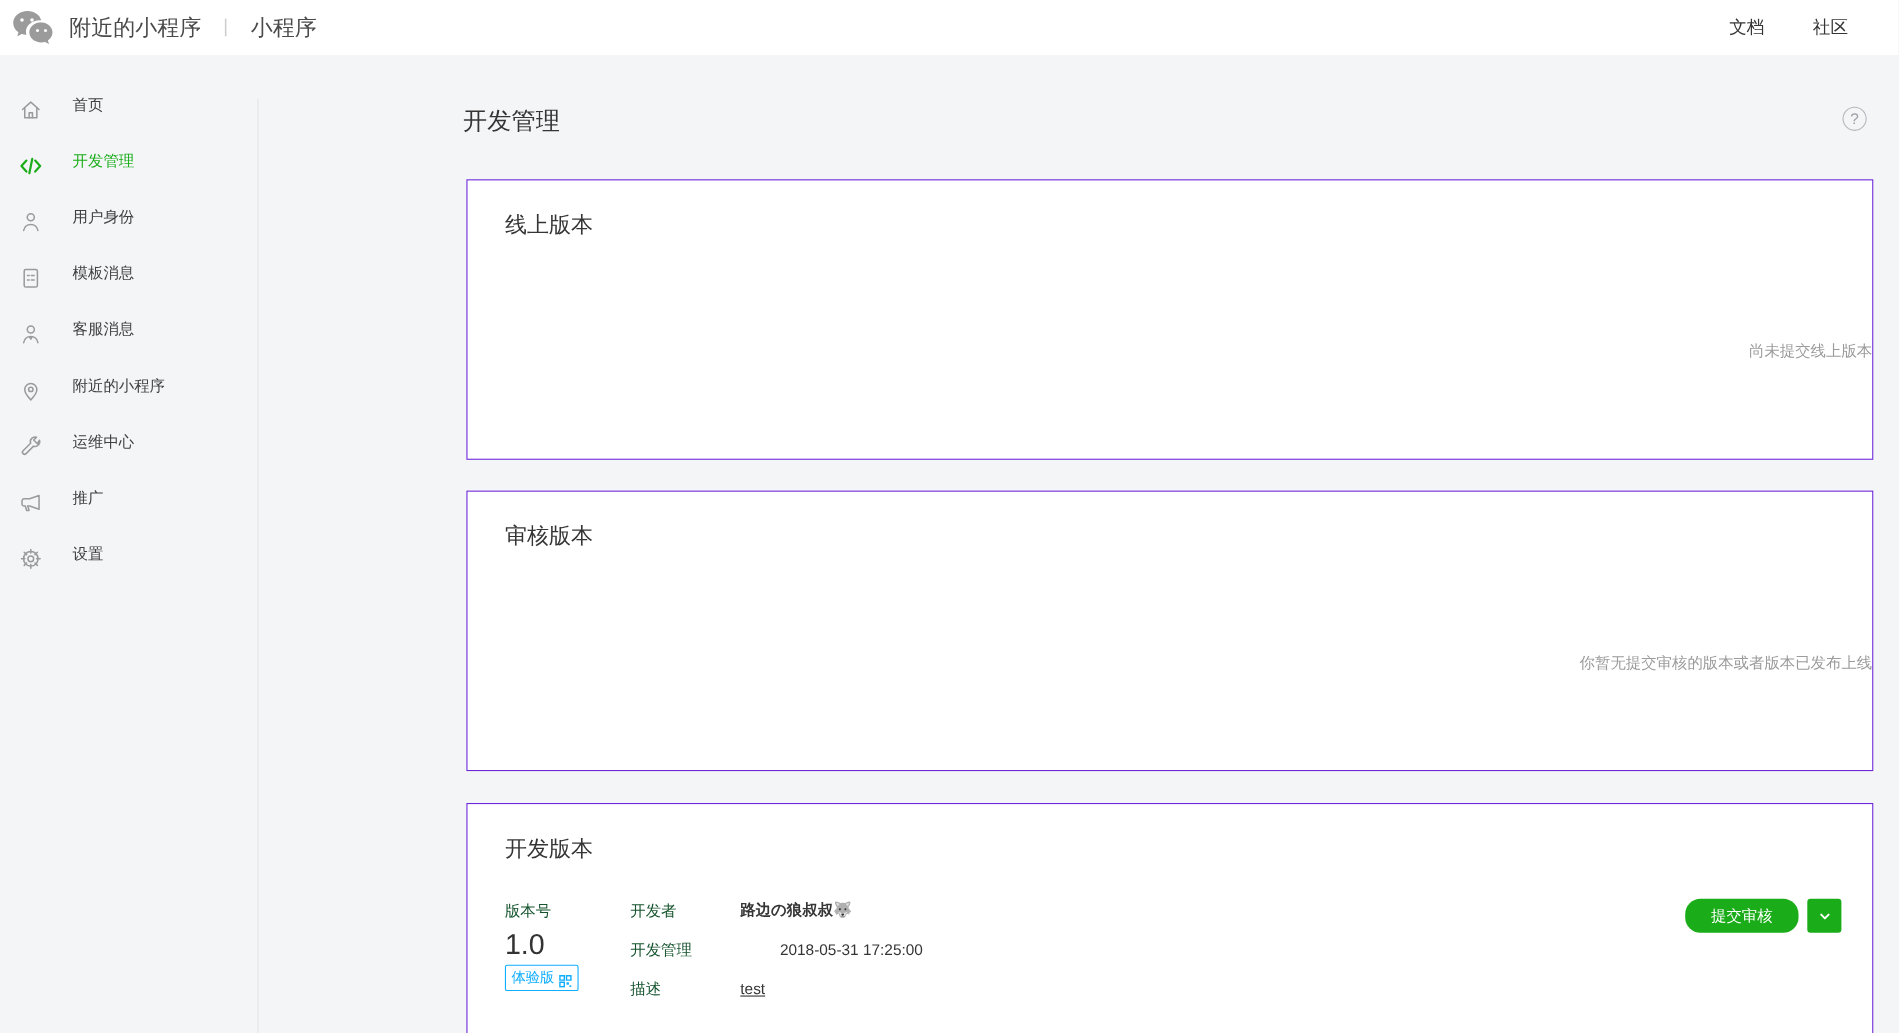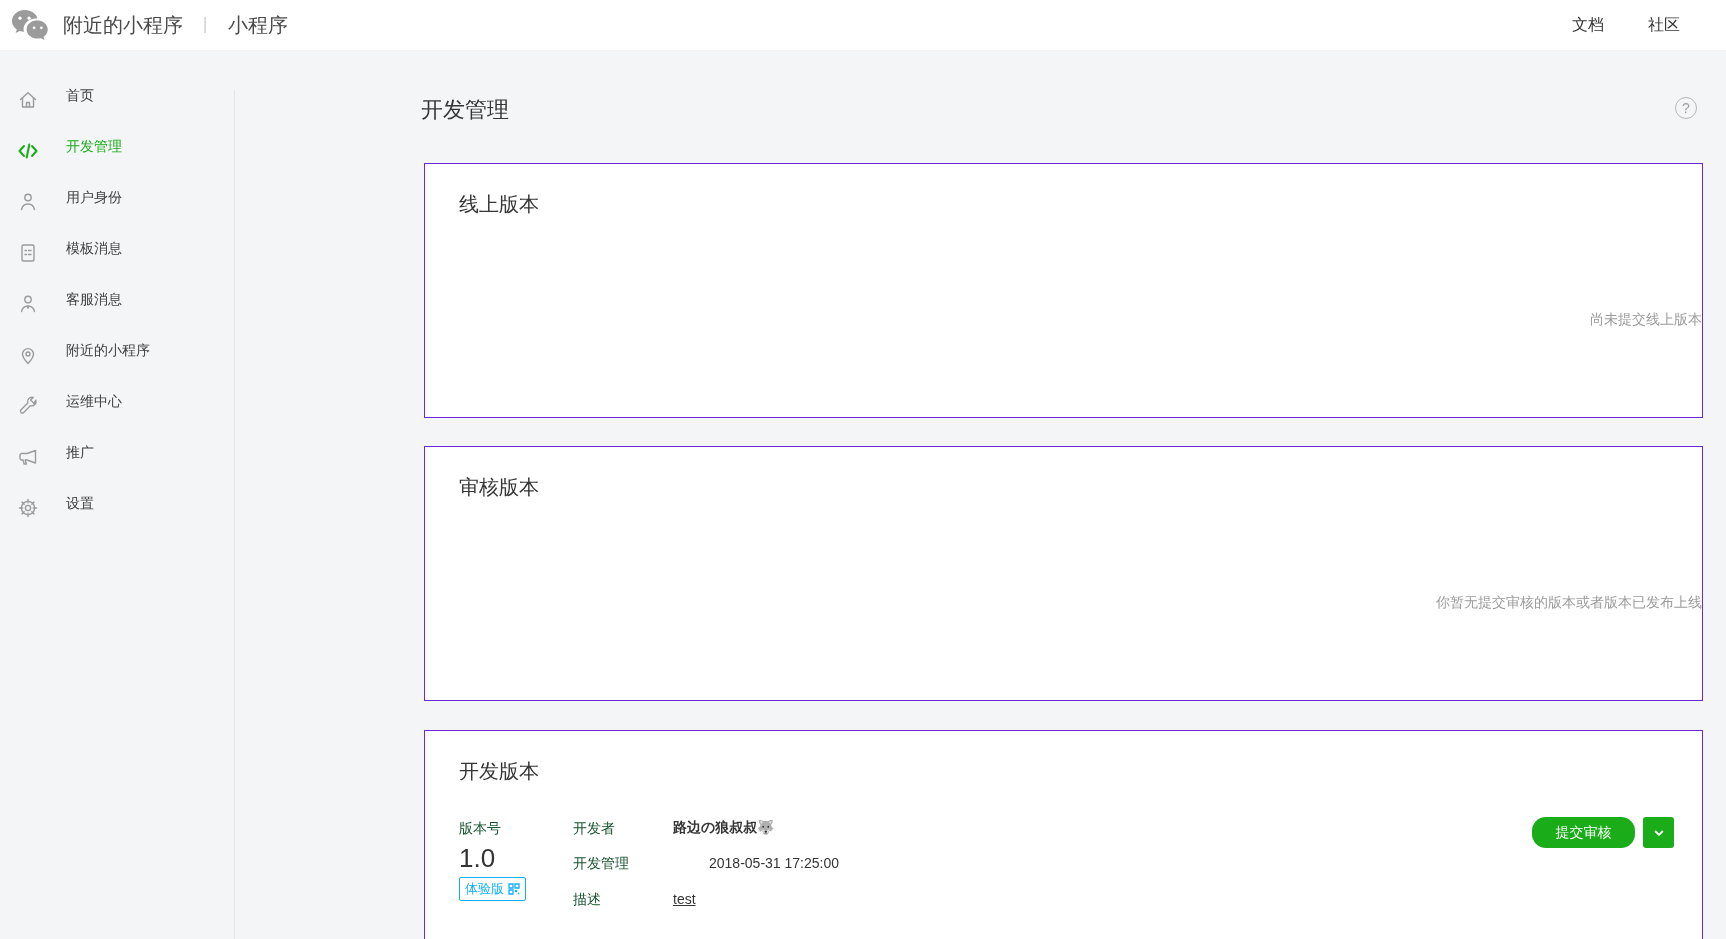--- a/index.html
+++ b/index.html
@@ -53,21 +53,21 @@
   .card-title { position:absolute; left:34px; top:27px; font-size:20px; font-weight:400; color:#353535; }
   .empty-text { position:absolute; left:0; right:0; top:147px; text-align:right; font-size:14px; color:#9b9b9b; }
 
   
   .f-label { position:absolute; font-size:14px; color:#14532d; }
   .f-value { position:absolute; font-size:14px; color:#353535; }
   .lbl-version { left:34px; top:89px; }
   .val-version { left:34px; top:112px; font-size:26px; color:#333; }
   .trial-badge {
     position:absolute; left:34px; top:146px;
-    display:inline-flex; align-items:center; gap:4px;
+    display:inline-flex; align-items:flex-end; gap:4px;
     border:1px solid #10aeff; color:#10aeff; border-radius:2px;
     font-size:13px; padding:2px 5px; cursor:pointer; background:#fff;
   }
   .lbl-developer { left:148px; top:89px; }
   .val-developer { left:248px; top:88px; font-weight:bold; }
   .lbl-time { left:148px; top:124px; }
   .val-time { left:248px; top:124px;margin-left:36px; }
   .lbl-desc { left:148px; top:160px; }
   .val-desc { left:248px; top:160px;text-decoration:underline; }
 

